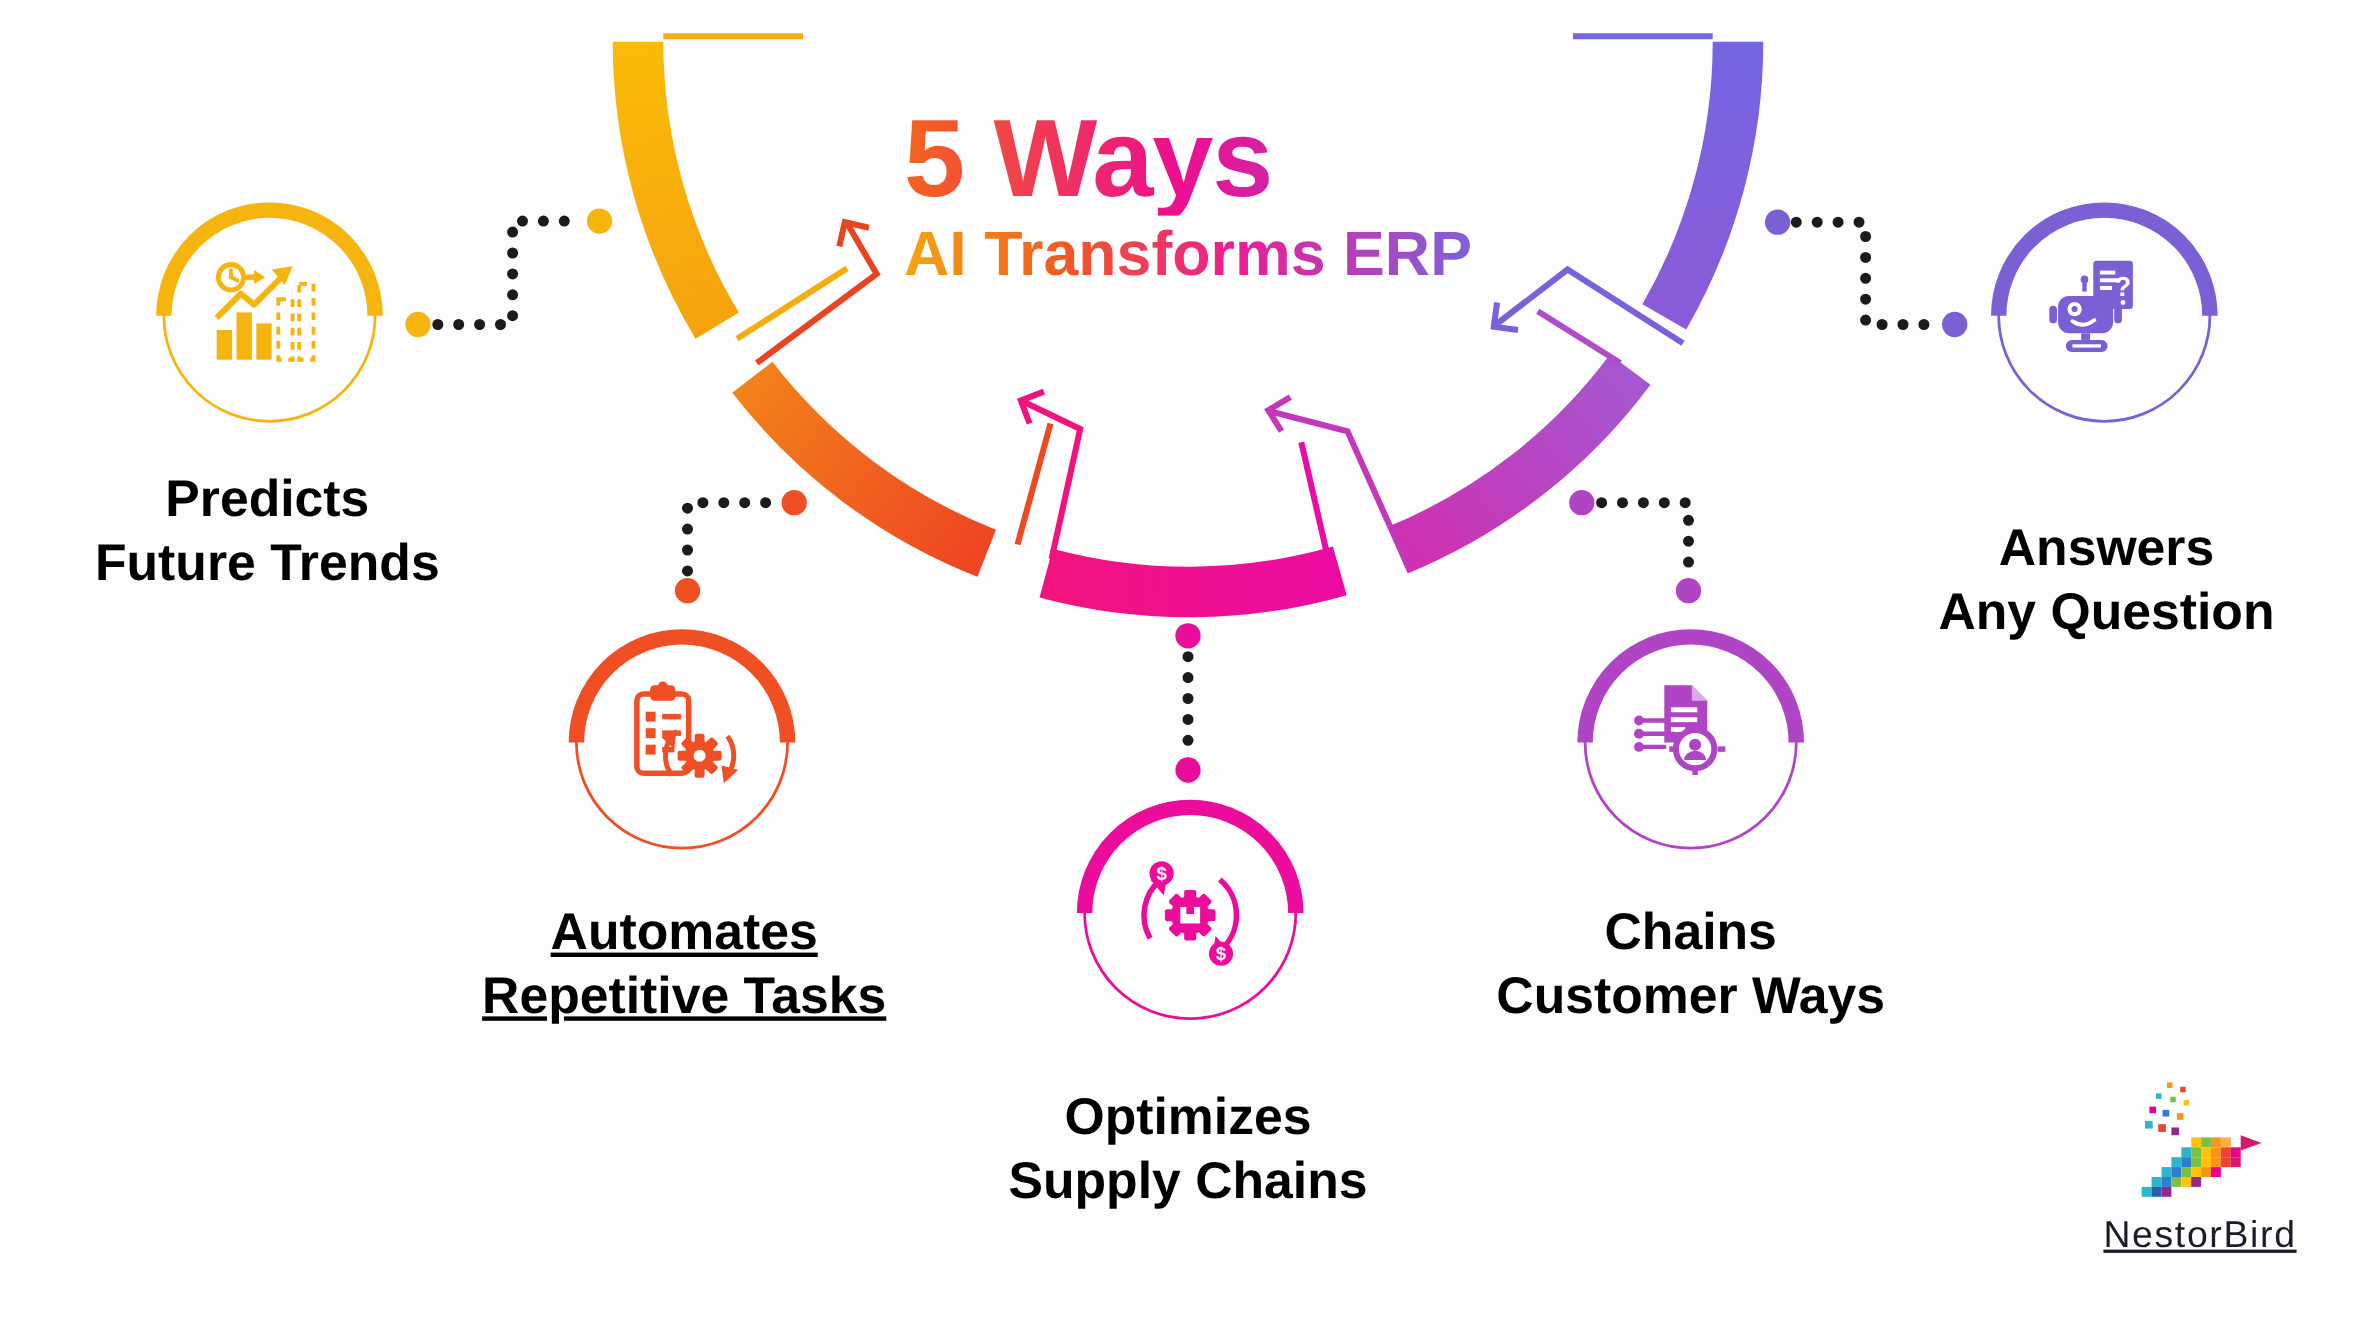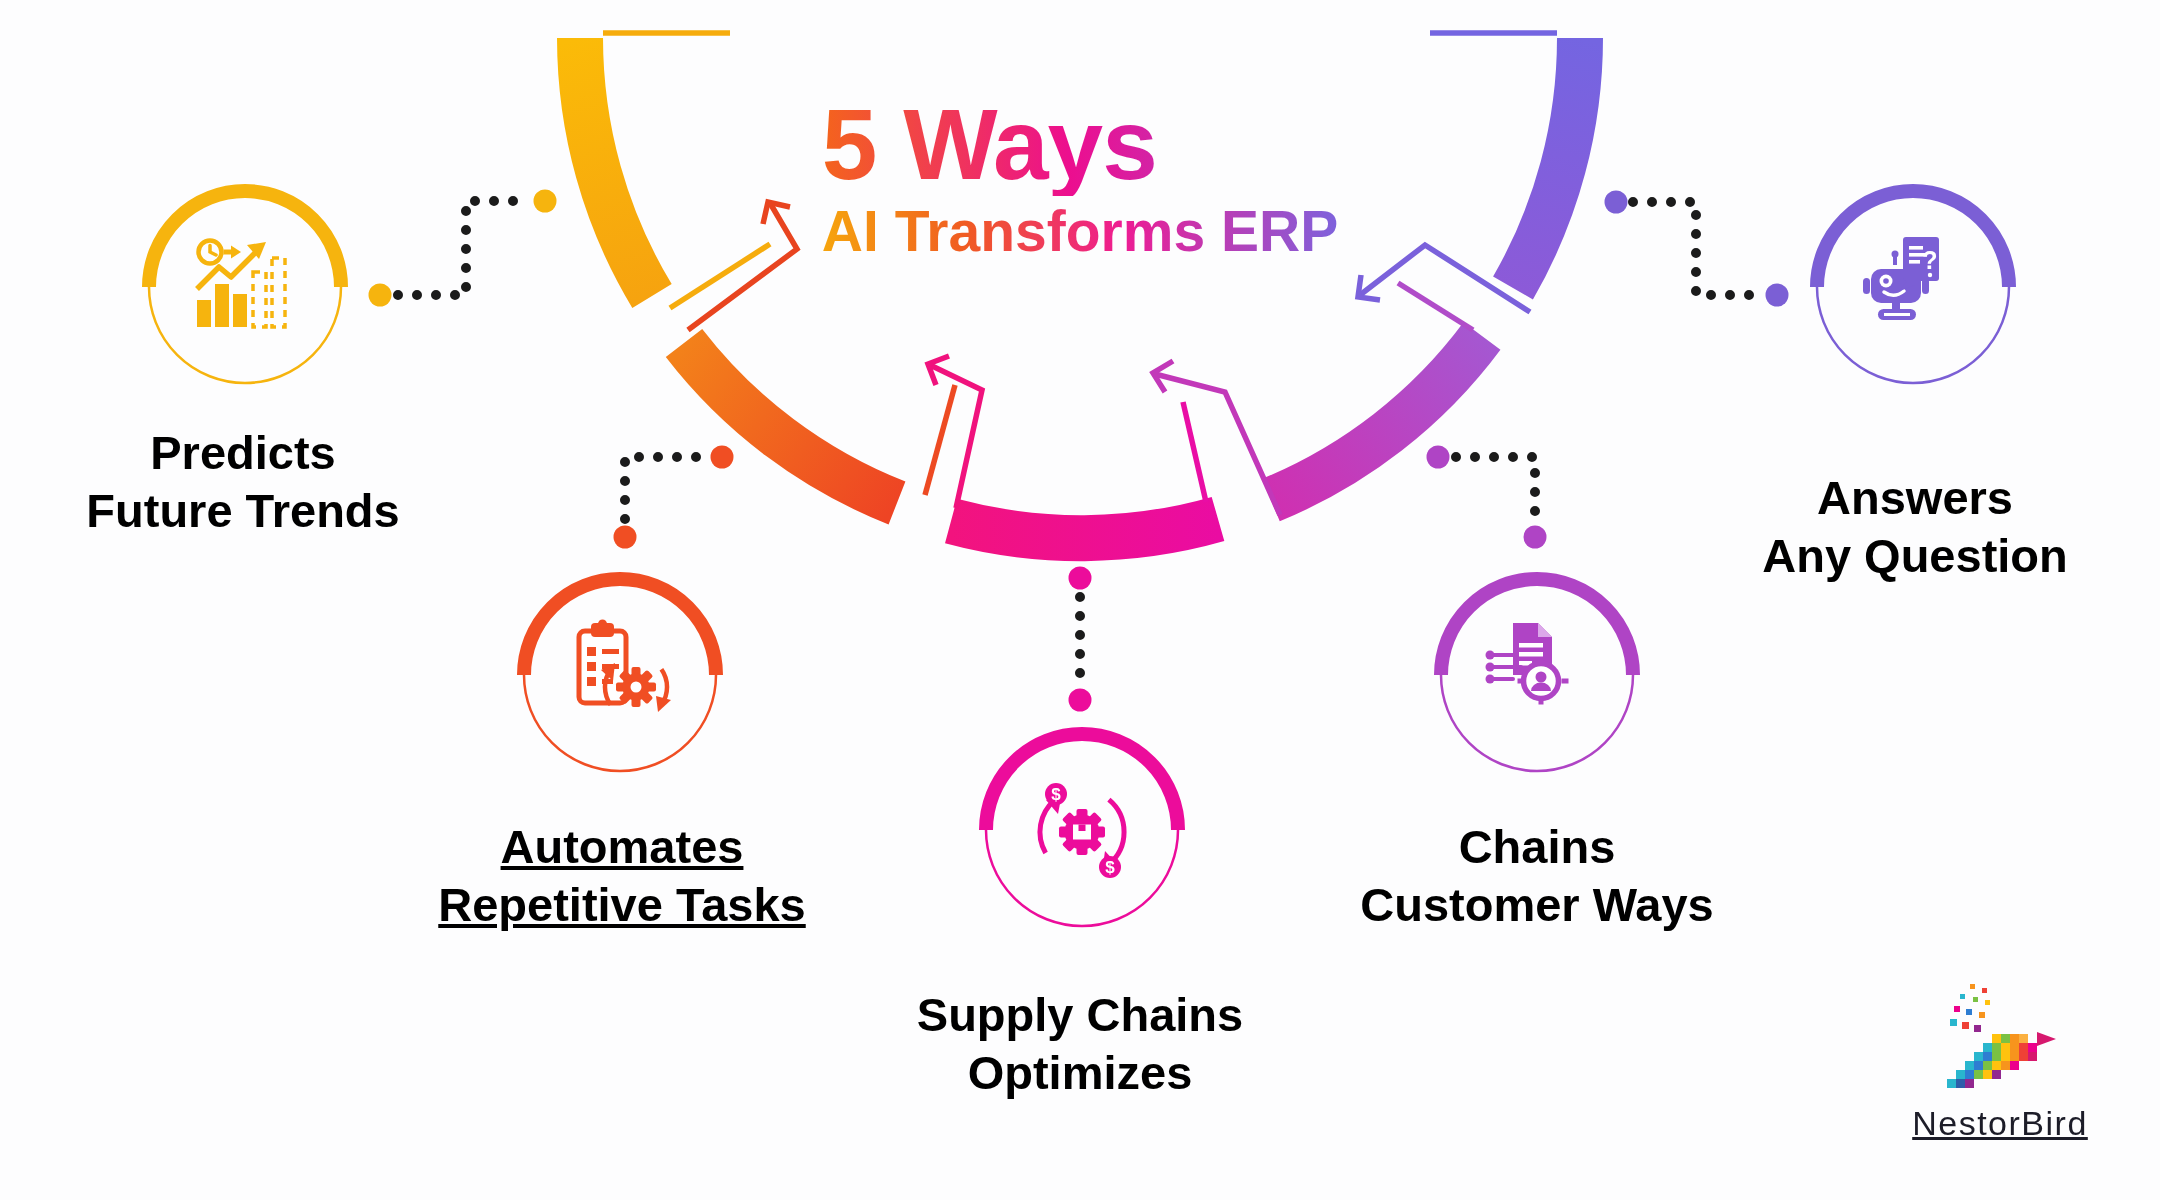--- a/index.html
+++ b/index.html
@@ -272,22 +272,22 @@
   <div>Predicts</div>
   <div>Future Trends</div>
 </div>
 
 <div class="item-label" style="left:622px;top:818px;text-decoration:underline;">
   <div>Automates</div>
   <div>Repetitive Tasks</div>
 </div>
 
 <div class="item-label" style="left:1080px;top:986px;">
+  <div>Optimizes</div>
   <div>Supply Chains</div>
-  <div>Optimizes</div>
 </div>
 
 <div class="item-label" style="left:1537px;top:818px;">
   <div>Chains</div>
   <div>Customer Ways</div>
 </div>
 
 <div class="item-label" style="left:1915px;top:424px;margin-top:45px;">
   <div>Answers</div>
   <div>Any Question</div>

